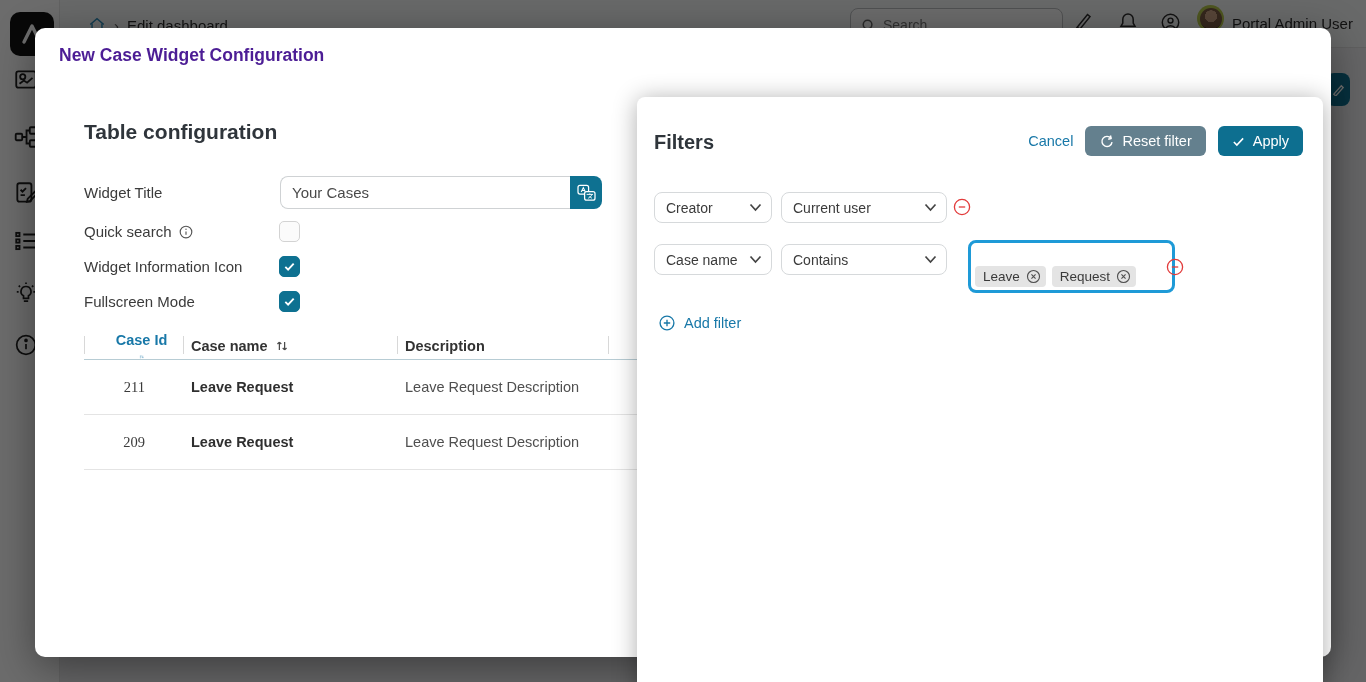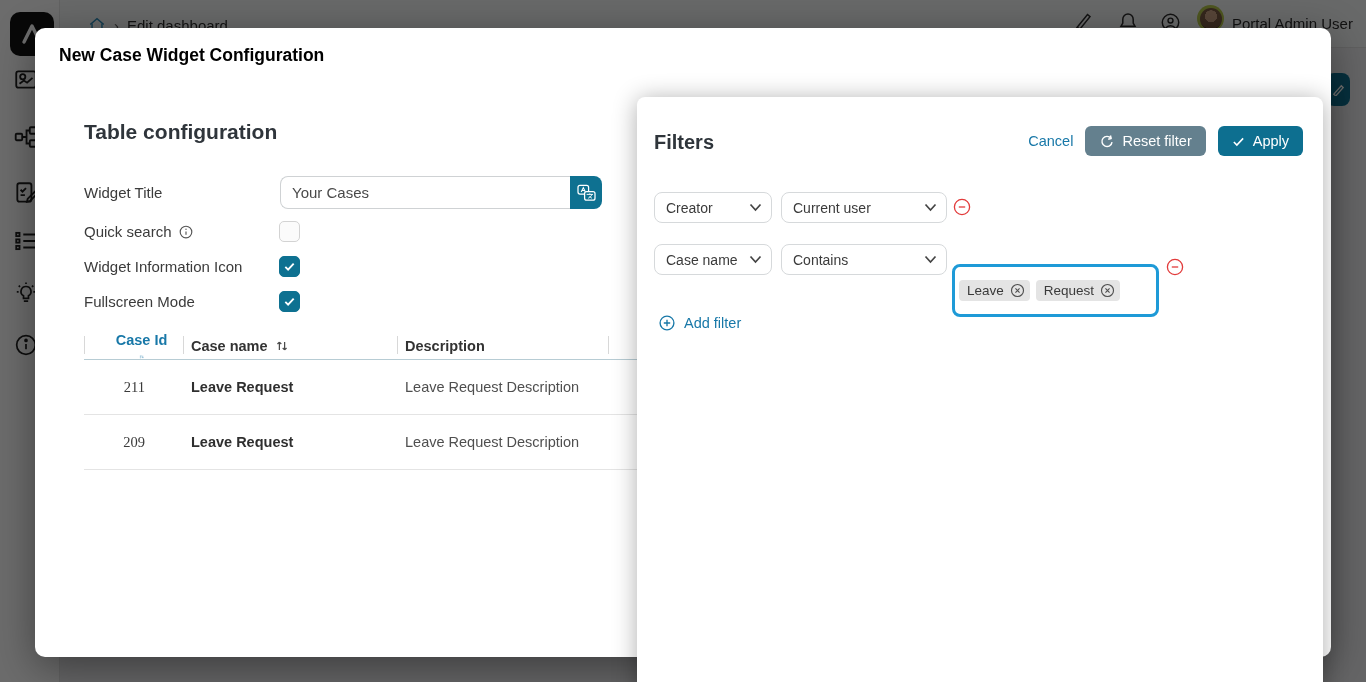--- a/index.html
+++ b/index.html
@@ -23,21 +23,21 @@
   .avatar { position:absolute; left:1137px; top:5px; width:27px; height:27px; border-radius:50%; background:#b5c84b; display:flex; align-items:center; justify-content:center; }
   .avatar .face { width:22px; height:22px; border-radius:50%; background:radial-gradient(circle at 50% 38%, #c9a083 0 34%, #7b5a43 35% 70%, #55402f 71%); }
   .username { position:absolute; left:1172px; top:15px; font-size:15px; color:#2b2b2b; white-space:nowrap; }
   .fab { position:absolute; left:1326px; top:73px; width:24px; height:33px; border-radius:8px; background:#0E7191; display:flex; align-items:center; justify-content:center; color:#fff; }
 
   
   .overlay { position:absolute; inset:0; background:rgba(0,0,0,0.57); z-index:5; }
 
   
   .modal { position:absolute; left:35px; top:28px; width:1296px; height:629px; background:#fff; border-radius:10px; box-shadow:0 10px 40px rgba(0,0,0,0.4); z-index:10; }
-  .modal-title { position:absolute; left:24px; top:17px; font-size:17.5px; font-weight:bold; color:#000000; }
+  .modal-title { position:absolute; left:24px; top:17px; font-size:17.5px; font-weight:bold; color:#4c1d95; }
   .section-title { position:absolute; left:49px; top:92px; font-size:21px; font-weight:bold; color:#2f353b; }
   .form-label { font-size:15px; color:#3b3b3b; display:flex; align-items:center; gap:7px; }
   .lbl-widget-title { position:absolute; left:49px; top:148px; height:33px; }
   .lbl-quick-search { position:absolute; left:49px; top:193px; height:21px; }
   .lbl-widget-info { position:absolute; left:49px; top:228px; height:21px; }
   .lbl-fullscreen { position:absolute; left:49px; top:263px; height:21px; }
   .title-group { position:absolute; left:245px; top:148px; height:37px; display:flex;border-radius:12px; }
   .title-input { width:290px; height:33px; border:1px solid #cfd2d4; border-right:none; border-radius:8px 0 0 8px; padding:0 11px; font-size:15px; color:#4a4a4a; outline:none; font-family:"Liberation Sans",sans-serif; background:#fff; }
   .translate-btn { width:32px; height:33px; background:#0E7191; border:none; border-radius:0 8px 8px 0; display:flex; align-items:center; justify-content:center; cursor:pointer; }
   .checkbox { position:absolute; width:21px; height:21px; border:1px solid #d3d3d3; border-radius:5px; background:#fbfbfb; display:flex; align-items:center; justify-content:center; cursor:pointer; }
@@ -72,21 +72,21 @@
   .btn-reset { background:#64808E; }
   .btn-apply { background:#0D6F90; }
   .select { position:absolute; height:31px; background:#fff; border:1px solid #d6d9db; border-radius:8px; display:flex; align-items:center; justify-content:space-between; padding:0 9px 0 11px; font-size:14px; color:#3b3b3b; cursor:pointer; }
   .sel-1a { left:17px; top:95px; width:118px; }
   .sel-1b { left:144px; top:95px; width:166px; }
   .sel-2a { left:17px; top:147px; width:118px; }
   .sel-2b { left:144px; top:147px; width:166px;text-align:center; }
   .minus-btn { position:absolute; width:18px; height:18px; background:none; border:none; cursor:pointer; padding:0; }
   .minus-1 { left:316px; top:101px; }
   .minus-2 { left:529px; top:161px; }
-  .tagbox { position:absolute; left:315px; top:143px; width:207px; height:53px; border:1px solid #d6d9db; border-radius:8px; background:#fff; padding:5px 6px; display:flex; align-items:center; gap:6px; flex-wrap:wrap;margin-top:24px; }
+  .tagbox { position:absolute; left:331px; top:143px; width:207px; height:53px; border:1px solid #d6d9db; border-radius:8px; background:#fff; padding:5px 6px; display:flex; align-items:flex-end; gap:6px; flex-wrap:wrap; }
   .tagbox.focused { border:3px solid #1E9AD7; padding:3px 4px; }
   .tag { background:#e4e4e4; border-radius:4px; height:21px; display:inline-flex; align-items:center; gap:6px; padding:0 5px 0 8px; font-size:13.5px; color:#3a3a3a; }
   .tag button { background:none; border:none; padding:0; cursor:pointer; display:flex; }
   .add-filter { position:absolute; left:22px; top:218px; display:flex; align-items:center; gap:9px; background:none; border:none; color:#1878A8; font-size:14.5px; cursor:pointer; font-family:"Liberation Sans",sans-serif; }
 </style>
 </head>
 <body>
 
 <div id="screen">
 
@@ -144,20 +144,27 @@
     </div>
 
     <div class="topbar">
       <div class="breadcrumb">
         <svg width="18" height="18" viewBox="0 0 20 20" fill="none" stroke="#2b8bb8" stroke-width="1.6">
             <path d="M2.5 9.5 L10 3 l7.5 6.5"></path>
             <path d="M4.5 8.2 V16 h11 V8.2"></path>
           </svg>
         <span class="crumb-sep">›</span>
         <span>Edit dashboard</span>
+      </div>
+      <div class="search-box">
+        <svg width="15" height="15" viewBox="0 0 16 16" fill="none" stroke="#666" stroke-width="1.6">
+            <circle cx="7" cy="7" r="4.6"></circle>
+            <path d="M10.6 10.6 L14 14"></path>
+          </svg>
+        <input readonly="" placeholder="Search..." style="">
       </div>
       <svg class="tb-icon" style="left:1013px;top:11px" width="20" height="20" viewBox="0 0 20 20" fill="none" stroke="currentColor" stroke-width="1.5">
           <path d="M4 16.5 L14.5 3.5 l2.5 2.2 L7 18z M4 16.5 l-.6 2.6 2.6-.6"></path>
         </svg>
       <div class="bell-wrap">
         <svg width="22" height="22" viewBox="0 0 22 22" fill="none" stroke="currentColor" stroke-width="1.5">
             <path d="M11 3 a5.2 5.2 0 0 1 5.2 5.2 V12 l1.8 3.2 H4 L5.8 12 V8.2 A5.2 5.2 0 0 1 11 3z"></path>
             <path d="M9.2 17.5 a2 2 0 0 0 3.6 0"></path>
           </svg>
         <span class="badge">30</span>

